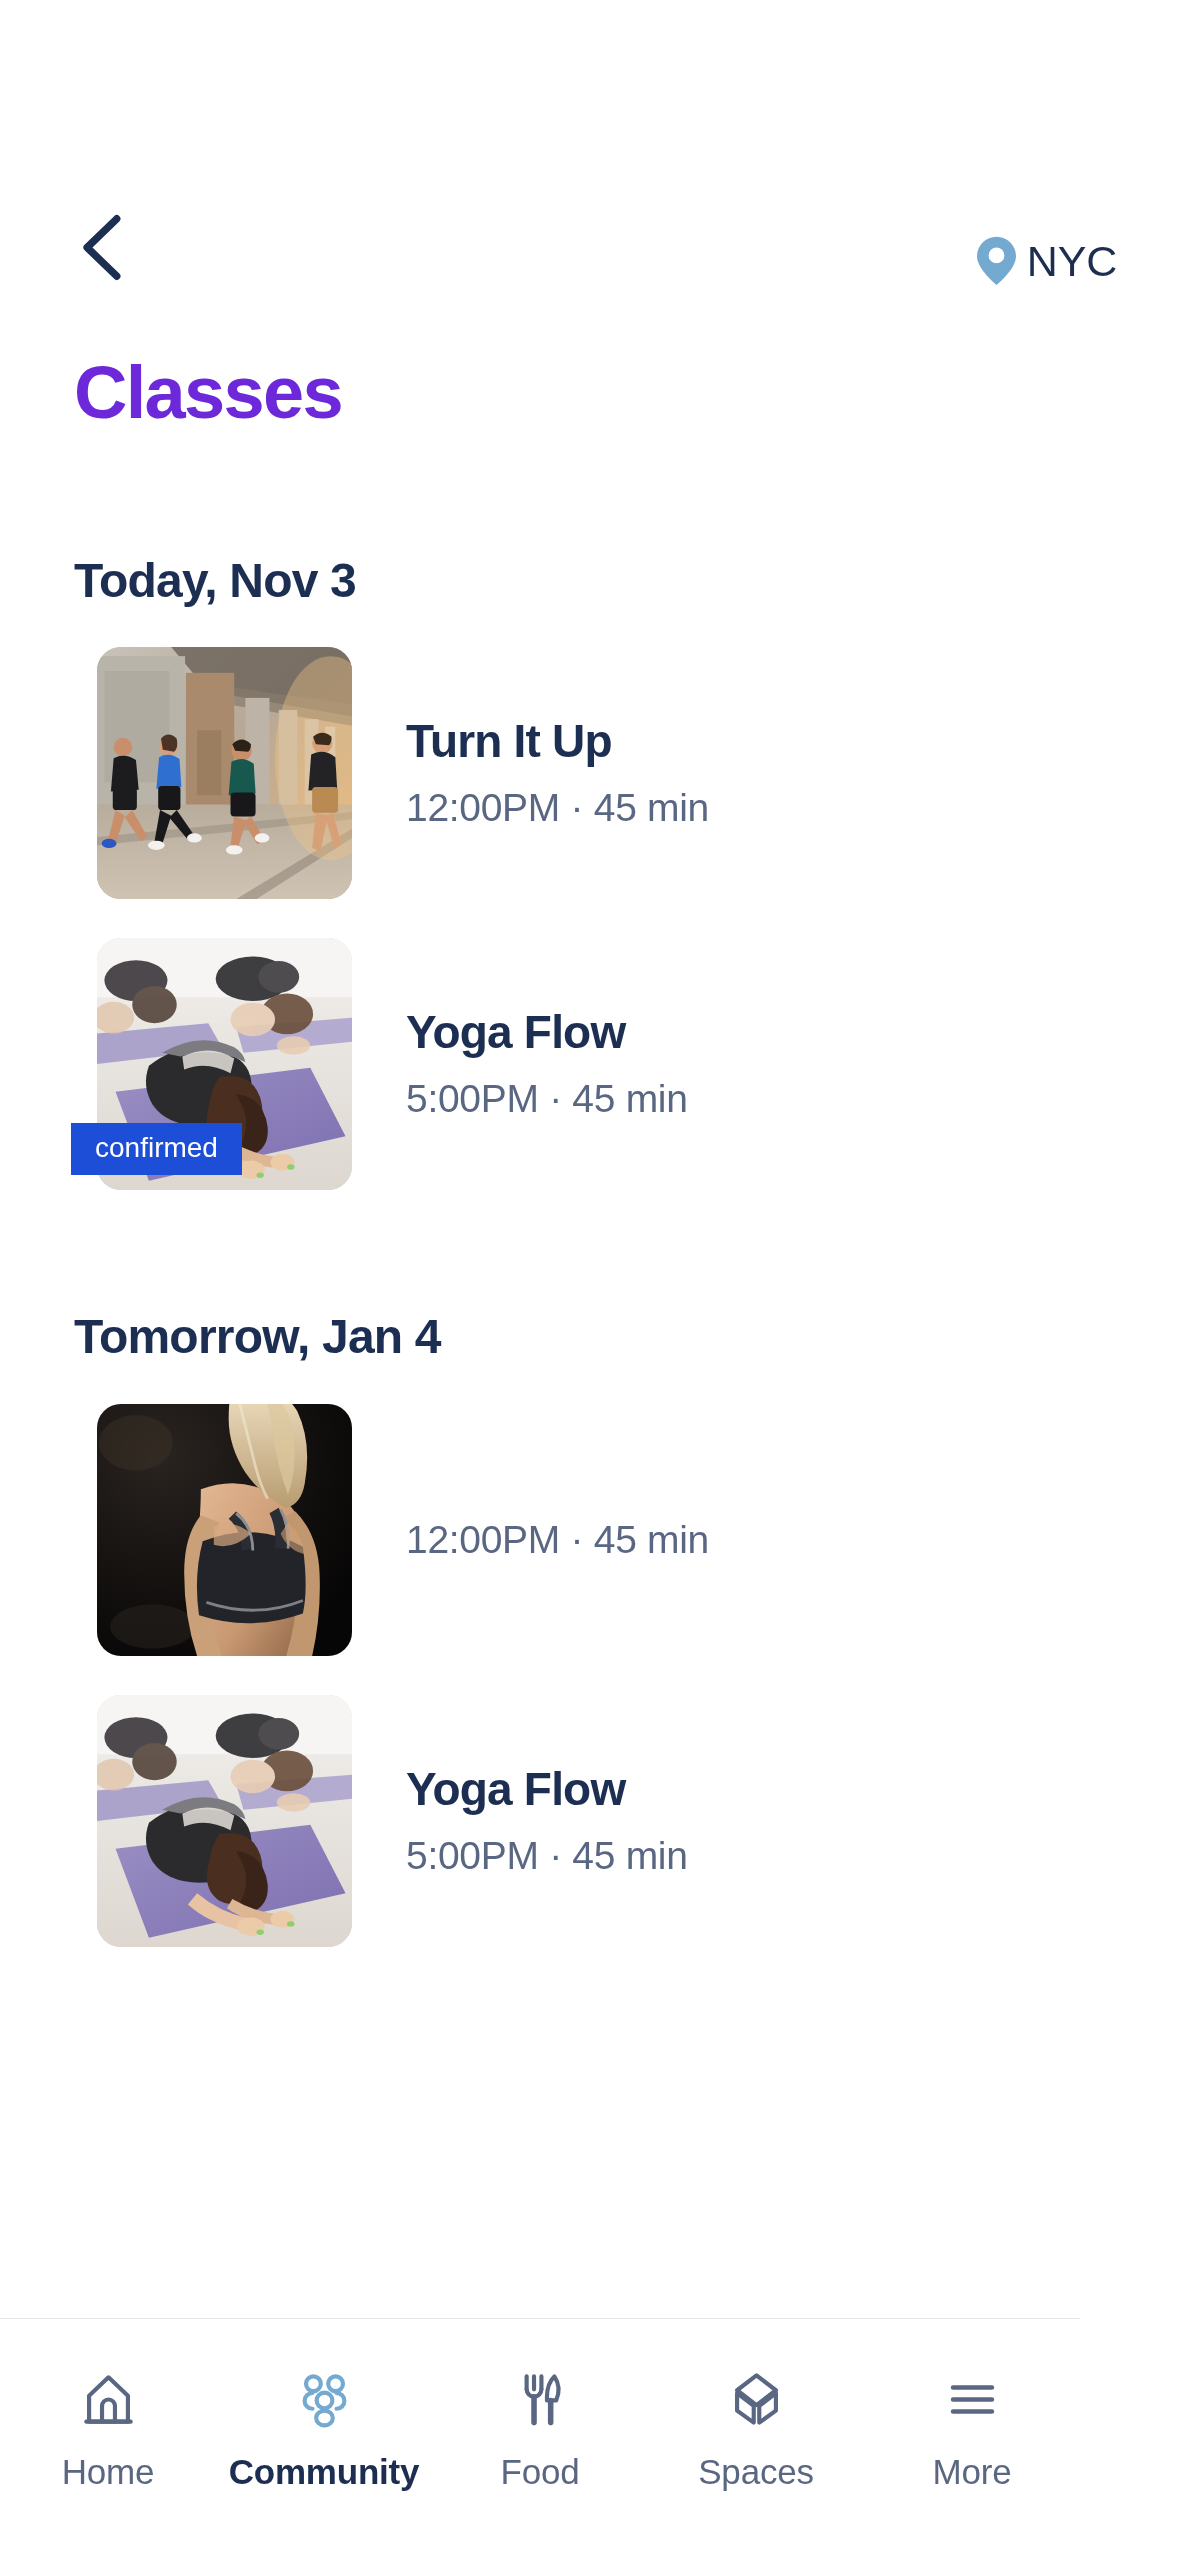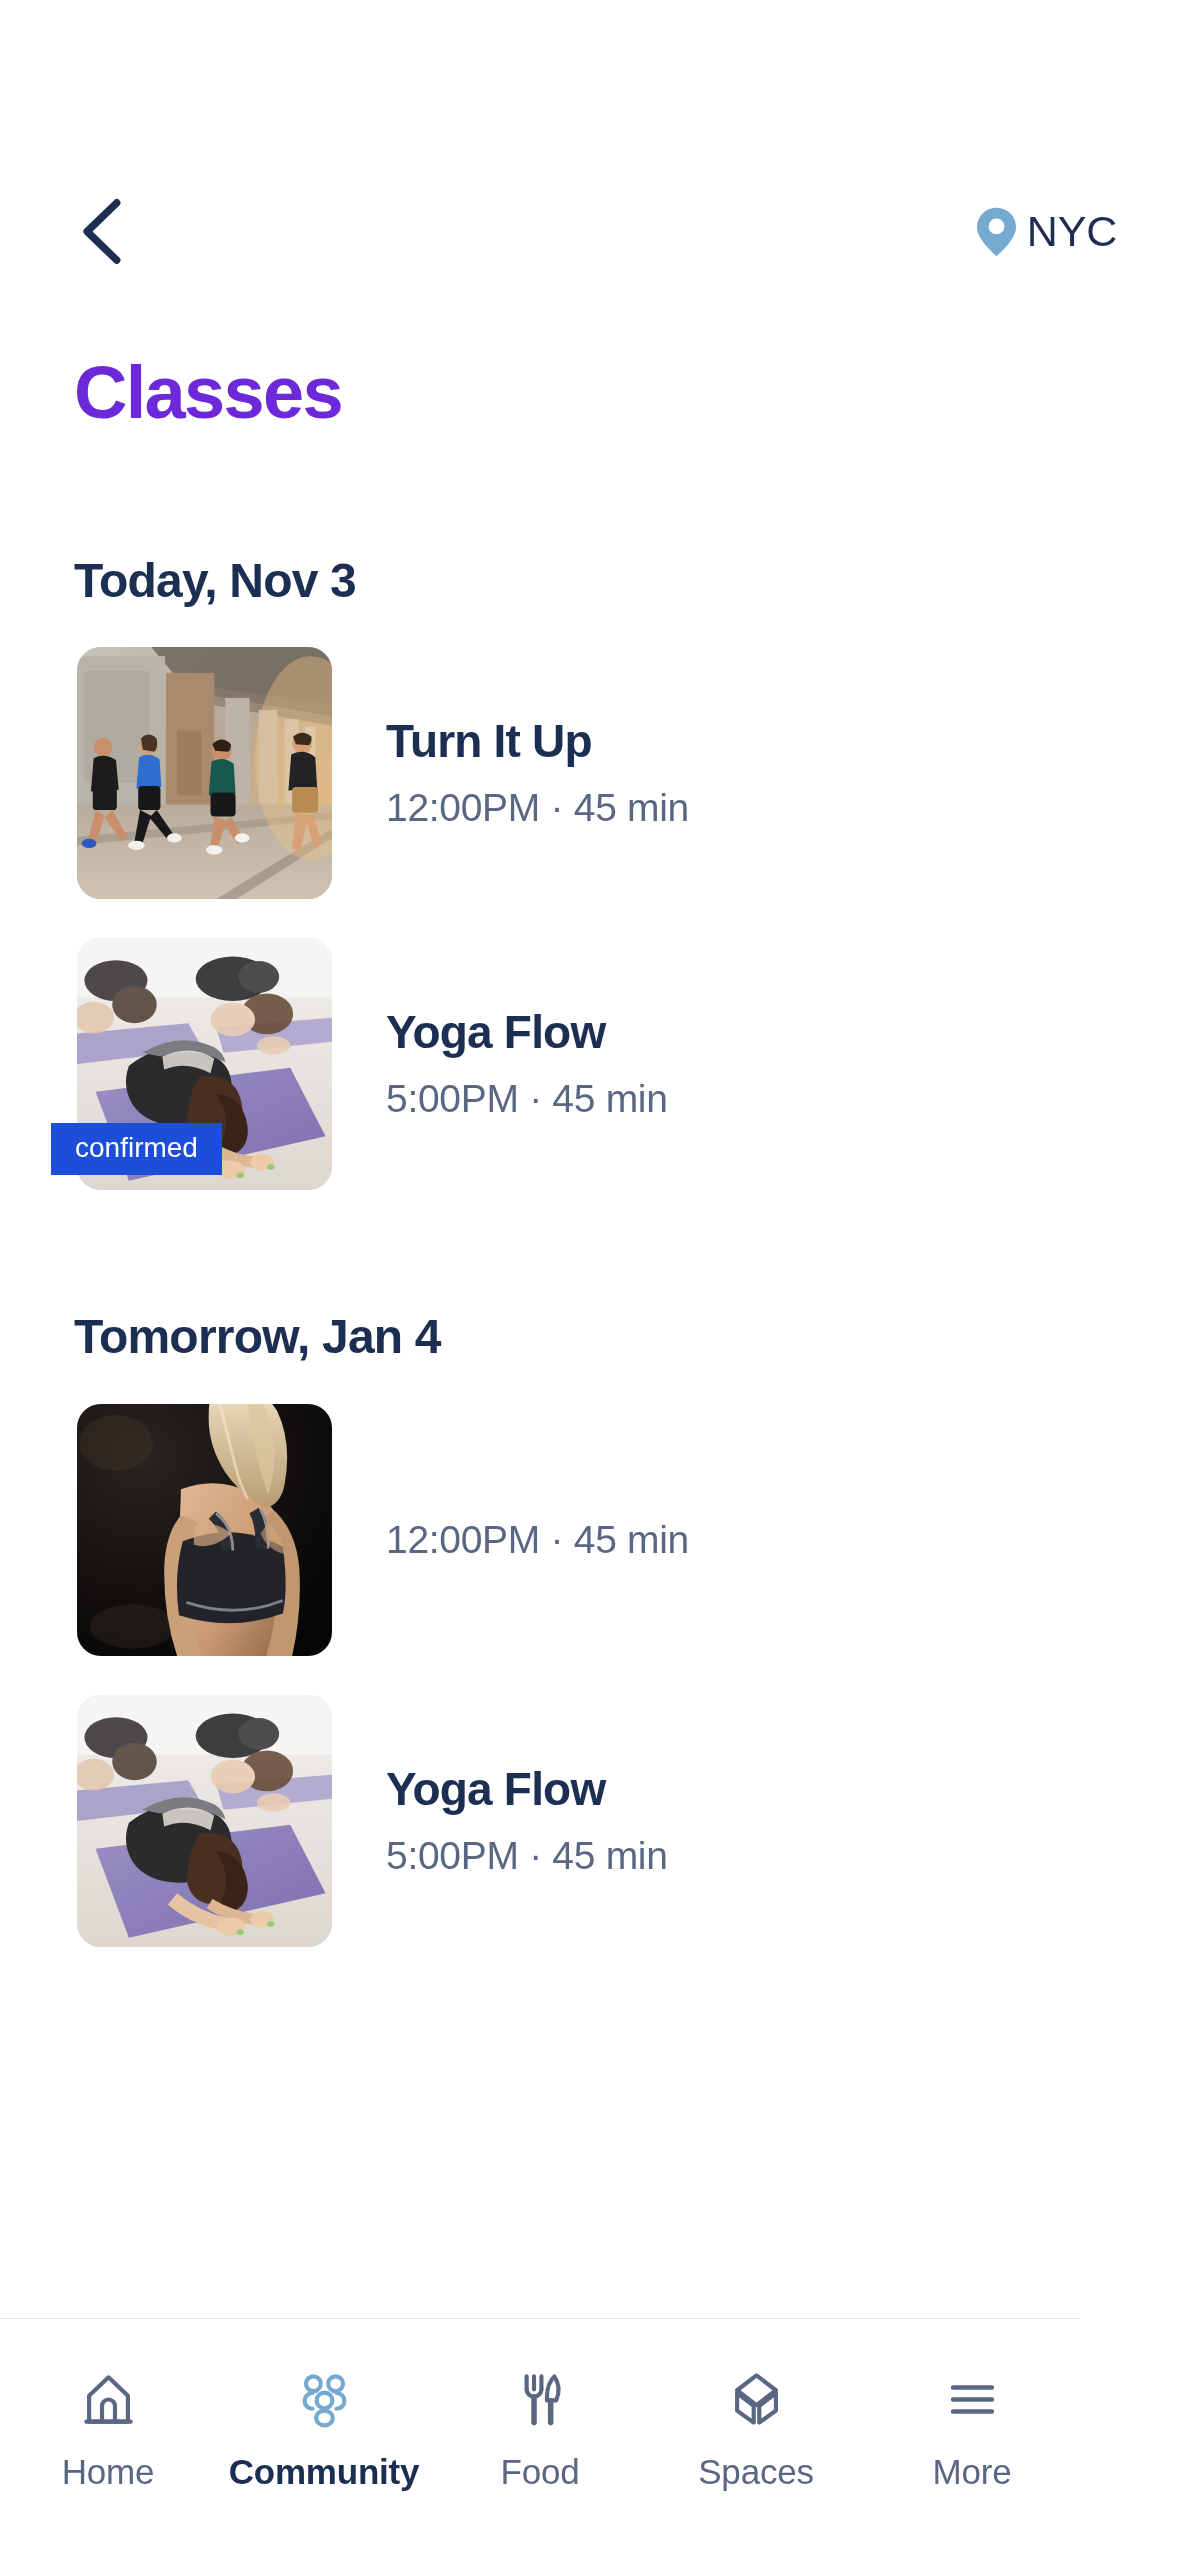--- a/index.html
+++ b/index.html
@@ -21,21 +21,21 @@
   }
 
   
   .topbar {
     position: absolute;
     top: 176px;
     left: 0;
     width: 1191px;
     height: 111px;
     display: flex;
-    align-items: center;
+    align-items: flex-end;
     justify-content: space-between;
     padding: 0 74px 0 76px;
   }
 
   .back-btn {
     width: 80px;
     height: 80px;
     display: flex;
     align-items: center;
     justify-content: flex-start;
@@ -83,21 +83,21 @@
 
   .day-heading {
     font-size: 48px;
     font-weight: 700;
     color: #1c2e52;
     letter-spacing: -0.8px;
     padding-left: 74px;
     line-height: 1.05;
   }
 
-  .class-list { margin-top: 41px; }
+  .class-list { margin-top: 41px; margin-left: 20px; }
 
   .class-row {
     display: flex;
     align-items: center;
     padding-left: 77px;
     margin-bottom: 39px;
     cursor: pointer;
   }
 
   .thumb-wrap {

